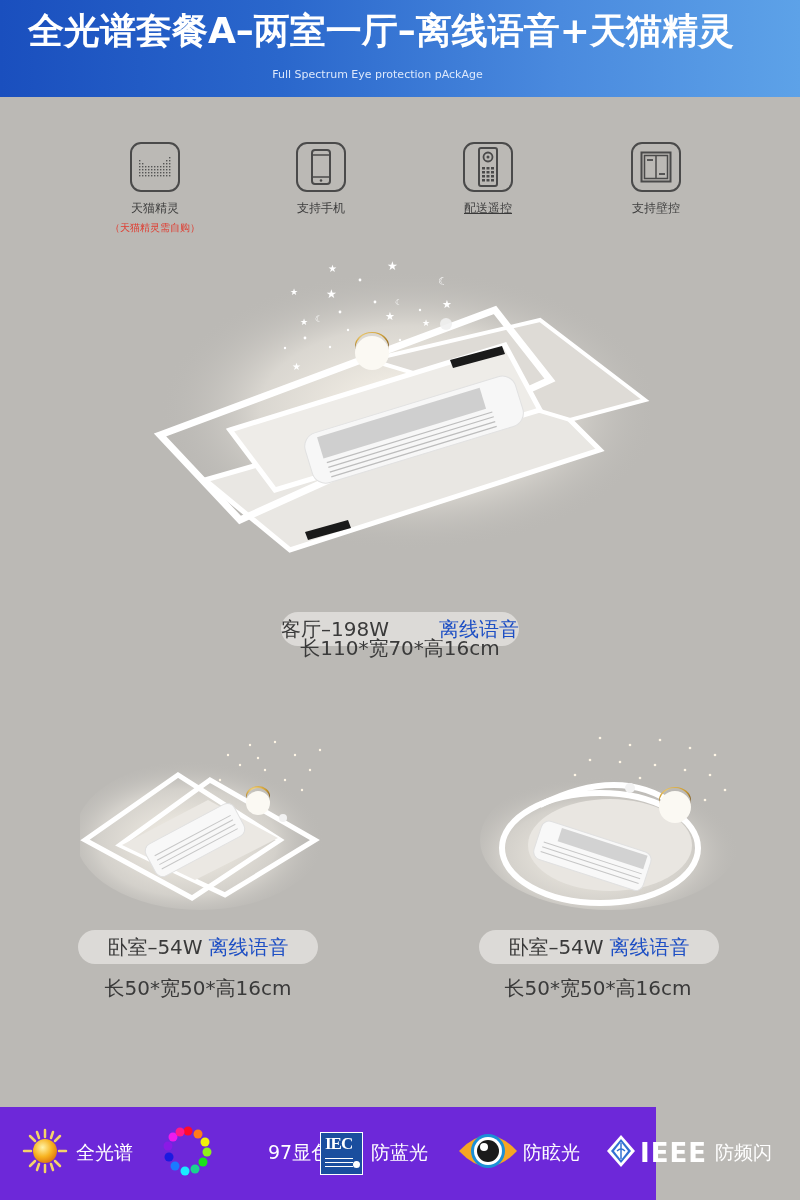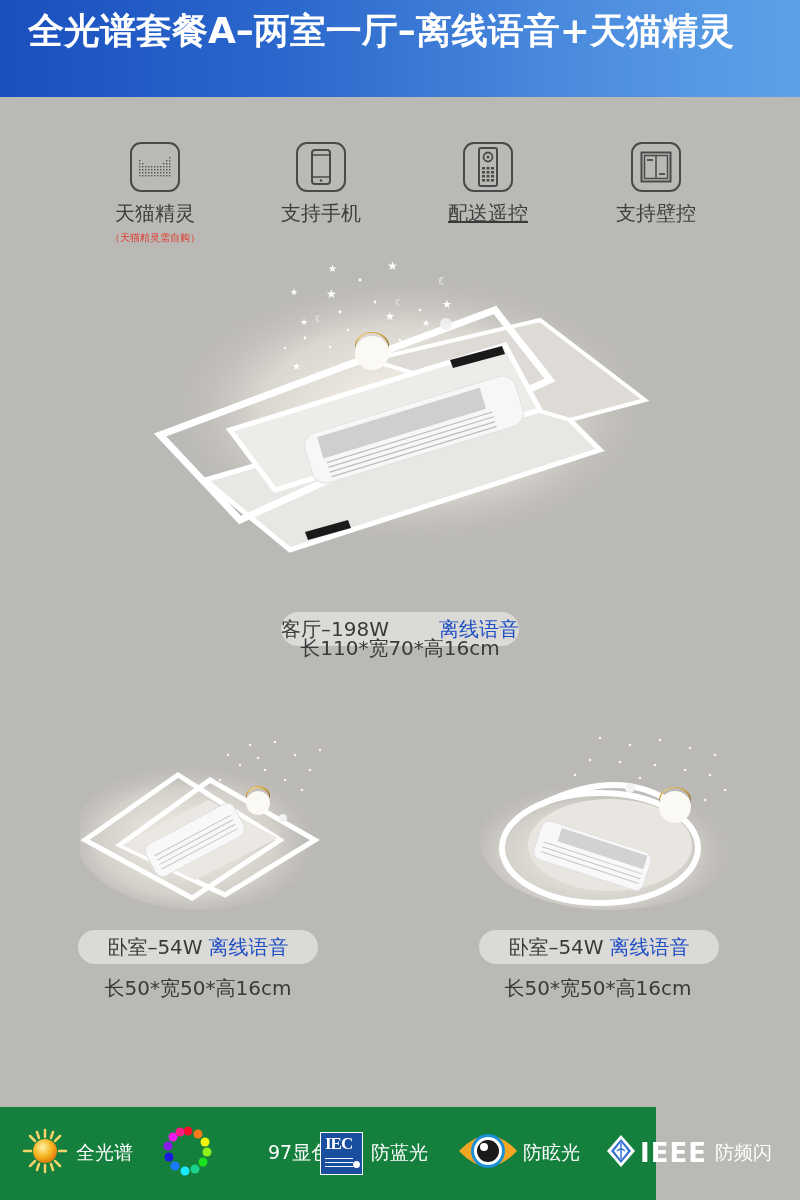--- a/index.html
+++ b/index.html
@@ -24,45 +24,46 @@
     font-size: 11px; color: #dce8fb; white-space: nowrap;
   }
 
   
   .features { position: absolute; left: 0; top: 140px; width: 800px; height: 100px; }
   .feature { position: absolute; top: 0; width: 140px; text-align: center; }
   .feature .icon-box {
     width: 50px; height: 50px; margin: 2px auto 0; border: 2px solid #4a4a4a; border-radius: 11px;
     display: flex; align-items: center; justify-content: center;
   }
-  .feature .label { margin-top: 8px; font-size: 20px; color: #3e3e3e; }
+  .feature .label { margin-top: 8px; font-size: 12px; color: #3e3e3e; }
   .feature .note { margin-top: 4px; font-size: 10px; color: #e03a2e; }
 
   
   .lamp { position: absolute; }
   .spec-pill {
     position: absolute; height: 34px; border-radius: 17px; background: #dcdad7;
     display: flex; align-items: center; justify-content: center; font-size: 20px; color: #3a3a3a;
     white-space: nowrap;
   }
   .spec-pill .blue { color: #1e4fc4; margin-left: 6px; }
   .dims { position: absolute; font-size: 20px; color: #3a3a3a; text-align: center; white-space: nowrap; }
 
   
   .footer {
-    position: absolute; left: 0; top: 1107px; width: 656px; height: 93px; background: #15803d;
+    position: absolute; left: 0; top: 1107px; width: 656px; height: 93px; background: #6d28d9;
   }
   .badge { position: absolute; top: 22px; height: 48px; display: flex; align-items: center; }
   .badge .txt { color: #ffffff; font-size: 19px; margin-left: 8px; white-space: nowrap; }
 </style>
 </head>
 <body>
 
 <div class="header">
   <div class="header-title">全光谱套餐A–两室一厅–离线语音+天猫精灵</div>
+  <div class="header-sub">Full Spectrum Eye protection pAckAge</div>
 </div>
 
 <div class="features">
   <div class="feature" style="left:85px;">
     <div class="icon-box">
       <svg width="36" height="30" viewBox="0 0 36 30">
         <g fill="#4a4a4a">
 
           <g id="col">
           </g>

